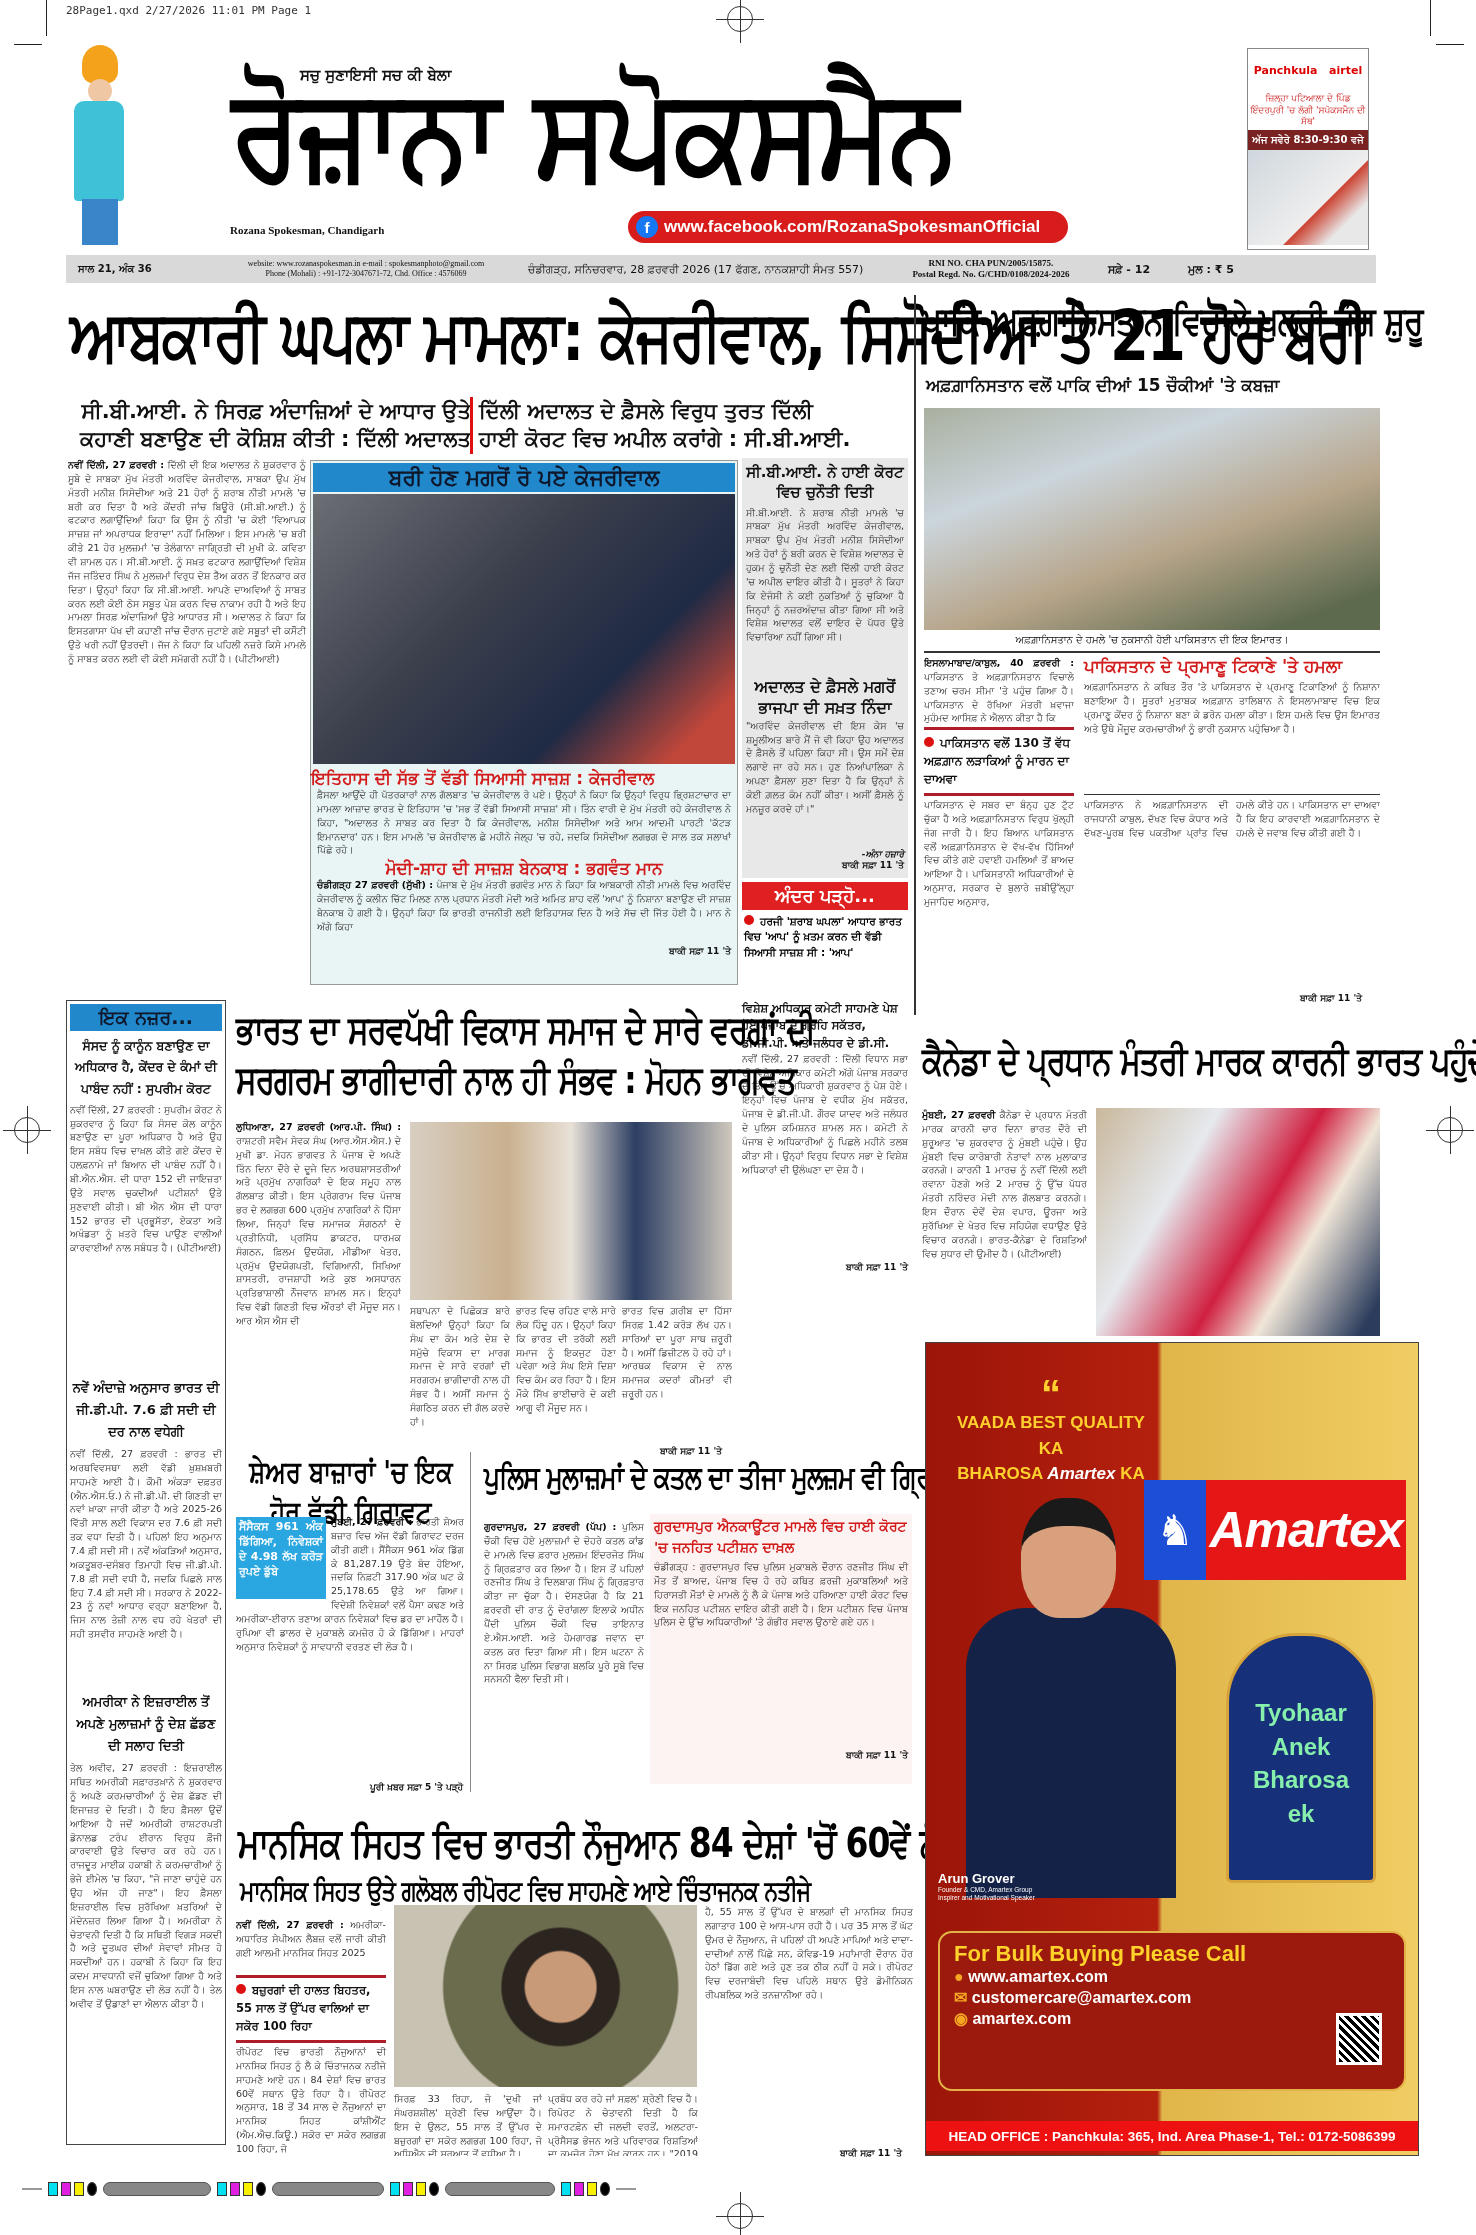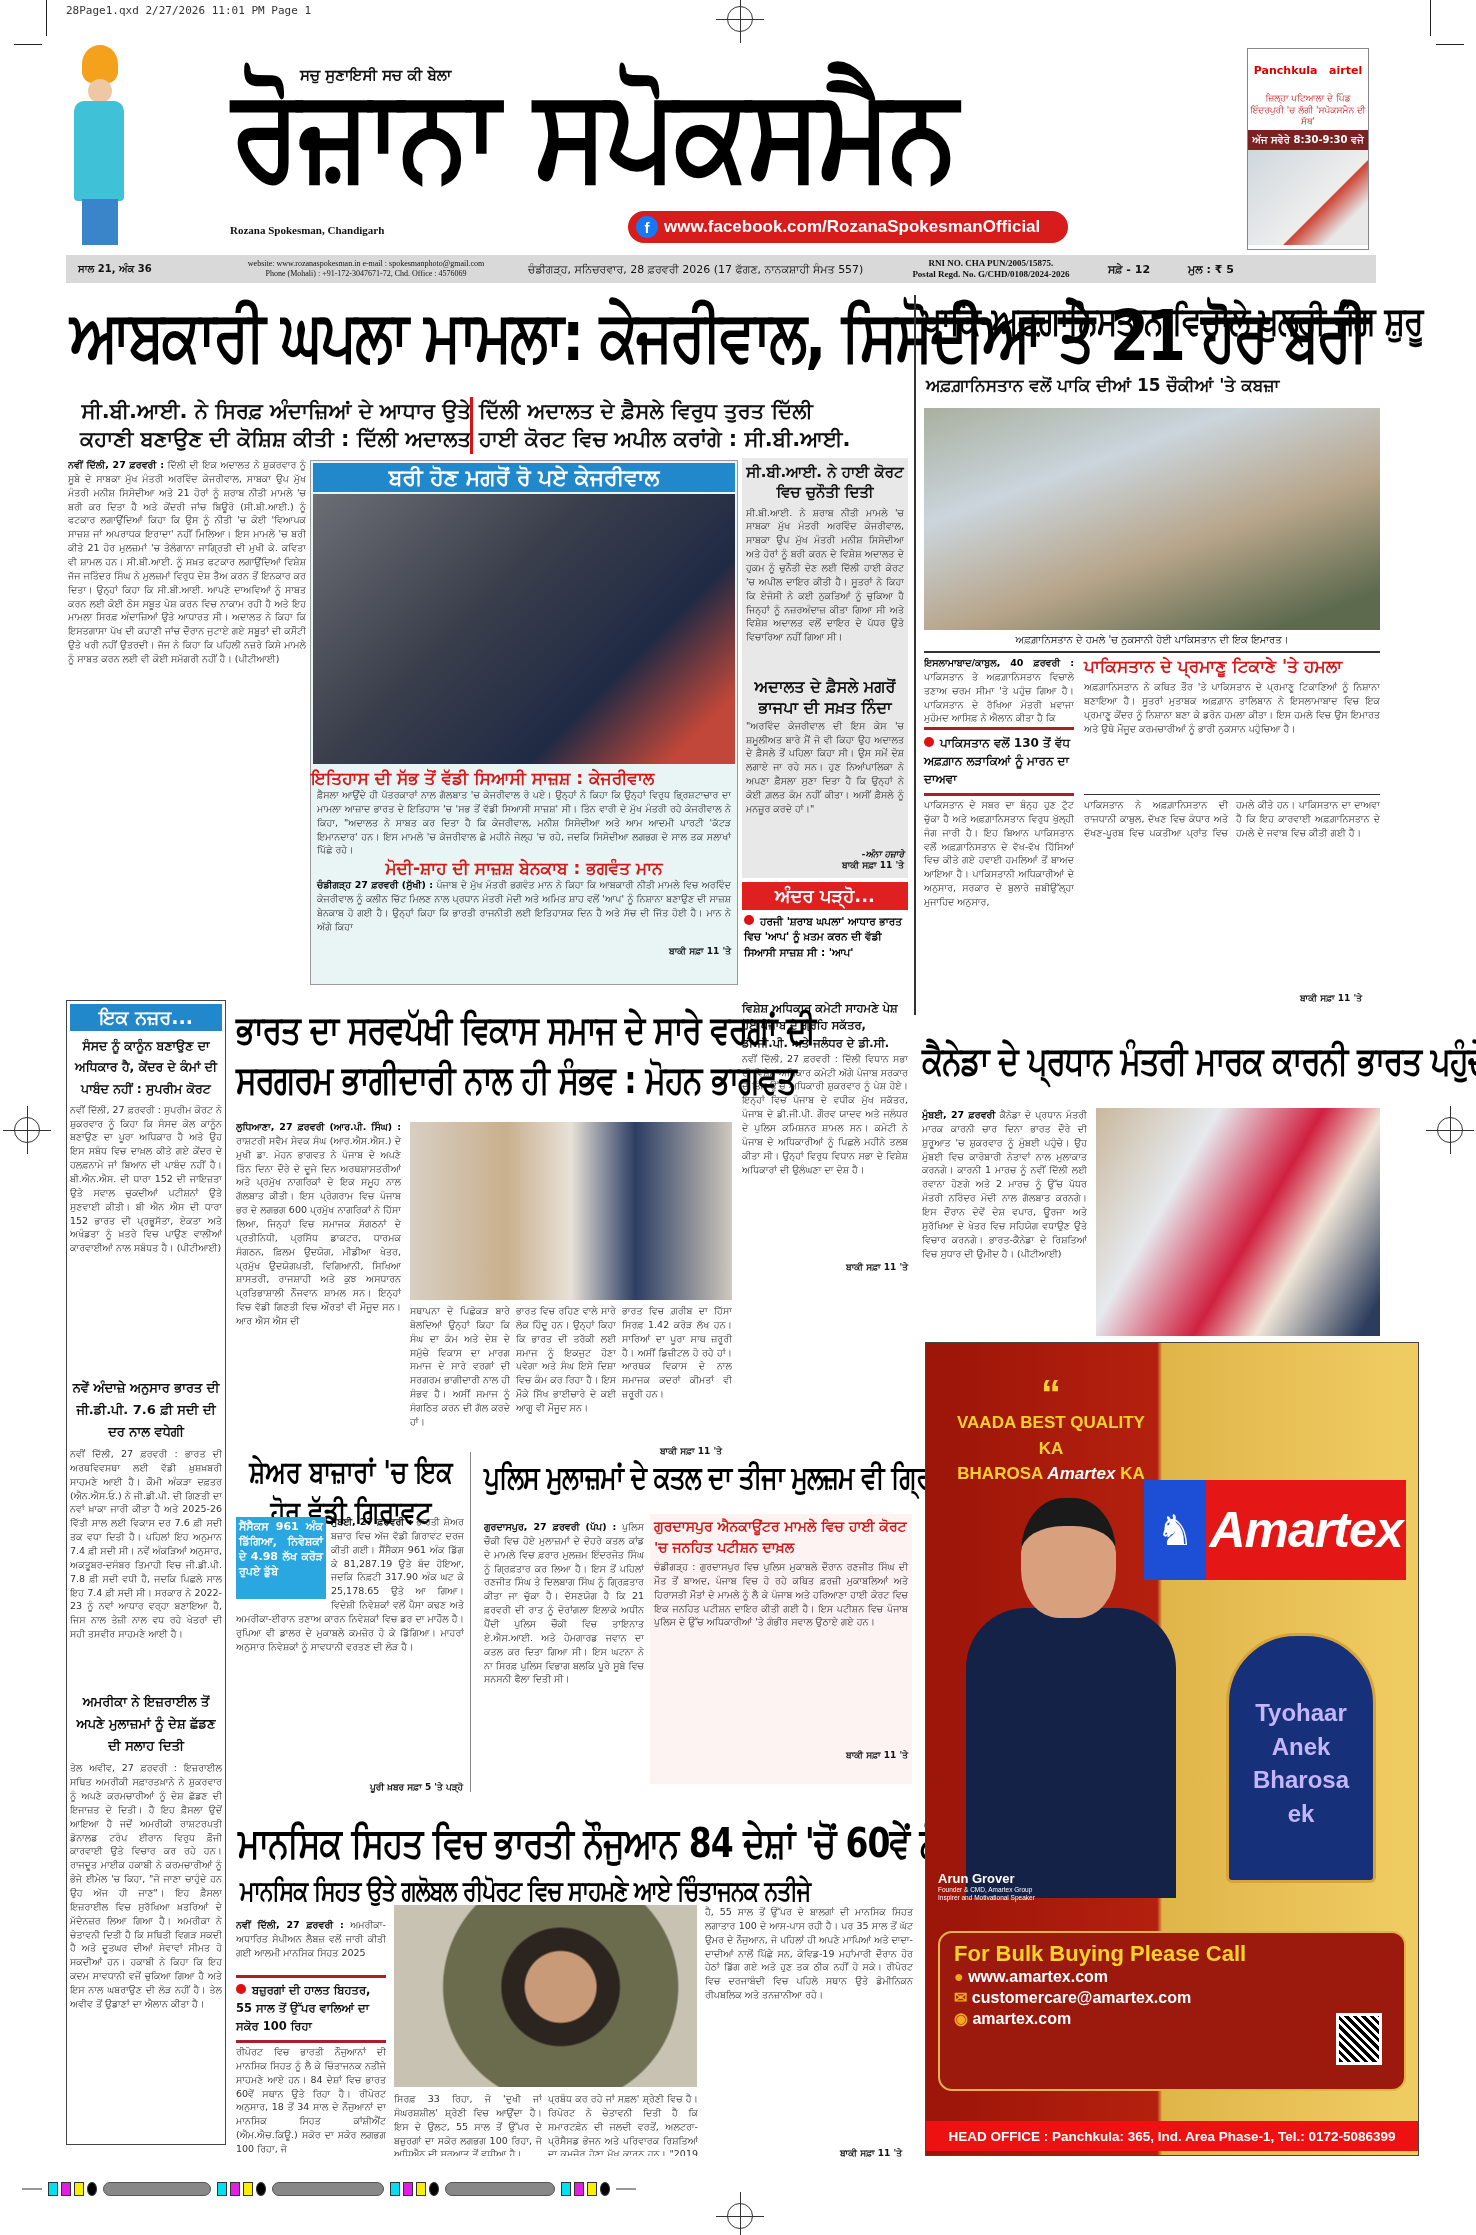--- a/index.html
+++ b/index.html
@@ -33,39 +33,39 @@
 .infobar .rni{font-family:"Liberation Serif",serif;font-size:9px;text-align:center;width:210px;font-weight:bold;line-height:1.2}
 .infobar .pg,.infobar .price{font-weight:bold;font-size:11px;width:80px}
 .hl{font-weight:900;font-family:"DejaVu Sans",sans-serif;line-height:1.05;color:#000;transform:scaleY(1.25);transform-origin:top left;white-space:nowrap}
 .lead-hl{left:70px;top:300px;font-size:56px;letter-spacing:-2px}
 .sub{font-weight:bold;font-size:21px;line-height:1.35;white-space:nowrap}
 .sub1{left:80px;top:397px;text-align:right}
 .sub2{left:470px;top:397px;border-left:3px solid #d11;padding-left:6px}
 .col{font-size:9.5px;line-height:1.46;color:#333;text-align:justify;overflow:hidden}
 .col b{color:#000}
 .photo{background:linear-gradient(180deg,#8a98a6,#556 50%,#33333a);overflow:hidden}
-.boxhead{background:#2288cc;color:#ffffff;font-weight:bold;text-align:center}
+.boxhead{background:#2288cc;color:#0f172a;font-weight:bold;text-align:center}
 .redhead{color:#d21b1b;font-weight:900}
 .shade{background:#e9f4f5}
 .graybox{background:#e8e8e8}
 .cmyk{display:flex;gap:3px}
 .cmyk span{width:10px;height:14px;border:1px solid #333}
 .bar{height:14px;border-radius:7px;background:#888;border:1px solid #555}
 .hr{height:2px;background:#333}
 .redrule{height:3px;background:#b01d2a}
 .bullet{width:10px;height:10px;border-radius:50%;background:#d11;display:inline-block;margin-right:6px}
 .amartex{left:925px;top:1342px;width:494px;height:814px;background:linear-gradient(90deg,#9b1508 0%,#b5200e 47%,#e0b54a 48%,#f0cd63 100%);border:1px solid #444;overflow:hidden}
 .amartex .quote{position:absolute;left:20px;top:35px;width:210px;text-align:center;color:#ffd02e;font-family:"Liberation Sans",sans-serif;font-weight:bold;font-size:17px;line-height:1.5}
 .amartex .logo{position:absolute;left:218px;top:137px;width:262px;height:100px;display:flex}
 .amartex .logo .horse{width:62px;background:#1d4fd6;color:#fff;font-size:42px;display:flex;align-items:center;justify-content:center}
 .amartex .logo .name{flex:1;background:#e51616;color:#fff;font-family:"Liberation Sans",sans-serif;font-style:italic;font-weight:bold;font-size:50px;display:flex;align-items:center;justify-content:center;letter-spacing:-1px}
 .amartex .man{position:absolute;left:40px;top:155px;width:200px;height:390px}
 .amartex .man .head{position:absolute;left:55px;top:0;width:95px;height:120px;background:#d8a07c;border-radius:45% 45% 40% 40%;border-top:28px solid #1a1a1a}
 .amartex .man .body{position:absolute;left:0;top:110px;width:210px;height:290px;background:#152247;border-radius:60px 60px 0 0}
-.amartex .arch{position:absolute;left:300px;top:290px;width:150px;height:250px;background:#17307a;border:3px solid #d6a43a;border-radius:70px 70px 6px 6px;color:#c4b5fd;font-family:"Liberation Sans",sans-serif;font-weight:bold;font-size:24px;text-align:center;padding-top:60px;line-height:1.4}
+.amartex .arch{position:absolute;left:300px;top:290px;width:150px;height:250px;background:#17307a;border:3px solid #d6a43a;border-radius:70px 70px 6px 6px;color:#86efac;font-family:"Liberation Sans",sans-serif;font-weight:bold;font-size:24px;text-align:center;padding-top:60px;line-height:1.4}
 .amartex .who{position:absolute;left:12px;top:528px;color:#fff;font-family:"Liberation Sans",sans-serif}
 .amartex .who .n{font-size:13px;font-weight:bold}
 .amartex .who .t{font-size:6.5px;line-height:1.3}
 .amartex .contact{position:absolute;left:12px;top:588px;width:468px;height:160px;border:2px solid #e3b347;border-radius:14px;background:#9c1a0d;font-family:"Liberation Sans",sans-serif;padding:8px 14px}
 .amartex .contact .call{color:#ffd22a;font-weight:bold;font-size:22px}
 .amartex .contact .phones{color:#fff;font-weight:bold;font-size:29px;letter-spacing:.5px}
 .amartex .contact .ln{color:#fff;font-weight:bold;font-size:16px;line-height:1.3}
 .amartex .qr{position:absolute;right:22px;top:80px;width:46px;height:52px;background:repeating-linear-gradient(45deg,#000 0 3px,#fff 3px 6px);border:3px solid #fff}
 .amartex .office{position:absolute;left:0;bottom:4px;width:100%;height:30px;background:#ee1111;color:#fff;font-family:"Liberation Sans",sans-serif;font-weight:bold;font-size:13.5px;display:flex;align-items:center;justify-content:center}
 </style>

